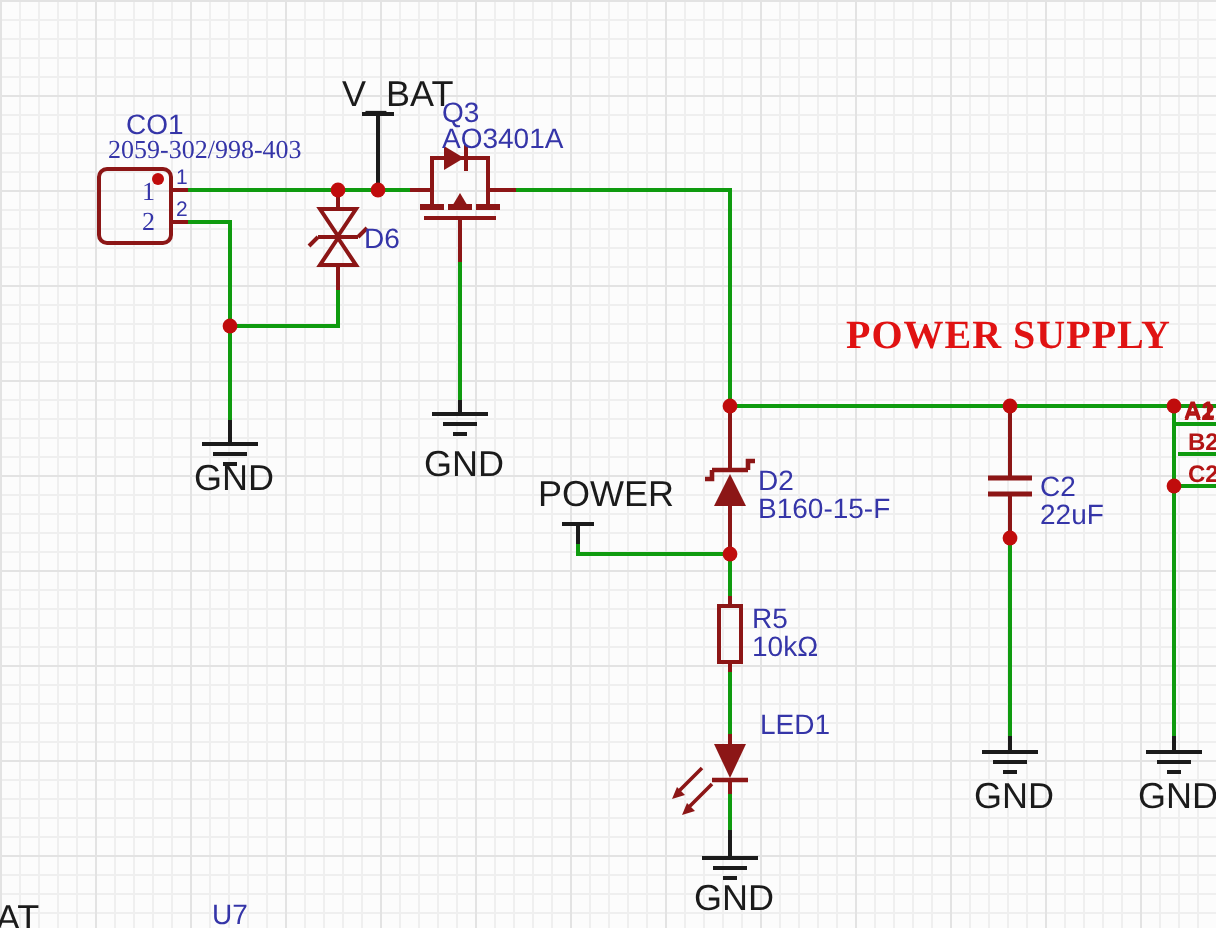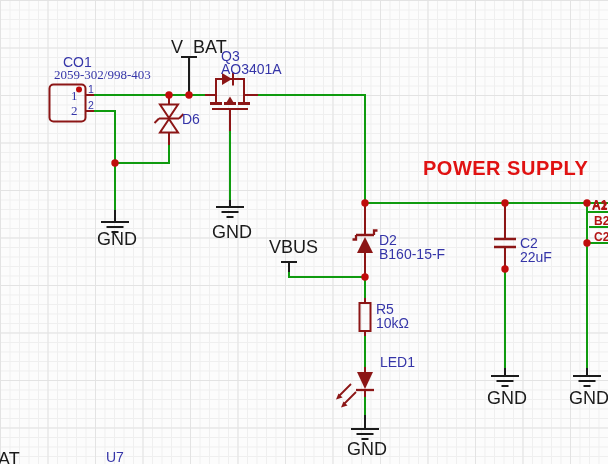--- a/index.html
+++ b/index.html
@@ -15,21 +15,21 @@
       linear-gradient(90deg, #efefef 1px, transparent 1px);
     background-size:47.5px 47.5px,47.5px 47.5px,9.5px 9.5px,9.5px 9.5px;
     font-family:"Liberation Sans", sans-serif;
   }
   #wires-svg{position:absolute;left:0;top:0;}
   .t{position:absolute;white-space:nowrap;line-height:1.05;}
   .navy14{font-size:14px;color:#3535a8;}
   .navy13{font-size:13px;color:#3535a8;font-family:Liberation Serif, serif;}
   .num{font-size:10.5px;color:#3535a8;}
   .serif18{font-family:Liberation Sans, sans-serif;font-size:18px;color:#1b1b1b;text-align:center;}
-  .title20{font-size:20px;font-weight:700;letter-spacing:.5px;color:#e01212;}
+  .title20{font-size:20px;font-weight:700;letter-spacing:.5px;color:#e01212;font-family:Liberation Serif, serif;}
   .net{font-size:12px;font-weight:700;color:#b31414;line-height:10px;}
 </style>
 </head>
 <body>
 
 <div id="canvas">
 
   <svg id="wires-svg" width="612" height="464" viewBox="0 0 612 464">
 
     <g stroke="#0f9b0f" stroke-width="2" fill="none">
@@ -154,21 +154,21 @@
   <span class="t navy14" style="left:376px;top:316px">10kΩ</span>
 
   <span class="t navy14" style="left:380px;top:355px">LED1</span>
 
   <span class="t navy14" style="left:520px;top:236px">C2</span>
   <span class="t navy14" style="left:520px;top:250px">22uF</span>
 
   <span class="t navy14" style="left:106px;top:450px">U7</span>
 
   <span class="t serif18" style="left:171px;top:38px">V_BAT</span>
-  <span class="t serif18" style="left:269px;top:238px">VBUS</span>
+  <span class="t serif18" style="left:269px;top:238px">POWER</span>
 
   <span class="t serif18" style="left:97px;top:230px">GND</span>
   <span class="t serif18" style="left:212px;top:223px">GND</span>
   <span class="t serif18" style="left:347px;top:440px">GND</span>
   <span class="t serif18" style="left:487px;top:389px">GND</span>
   <span class="t serif18" style="left:569px;top:389px">GND</span>
 
   <span class="t title20" style="left:423px;top:158px">POWER SUPPLY</span>
 
   <span class="t net" style="left:592px;top:200px">A1</span>

